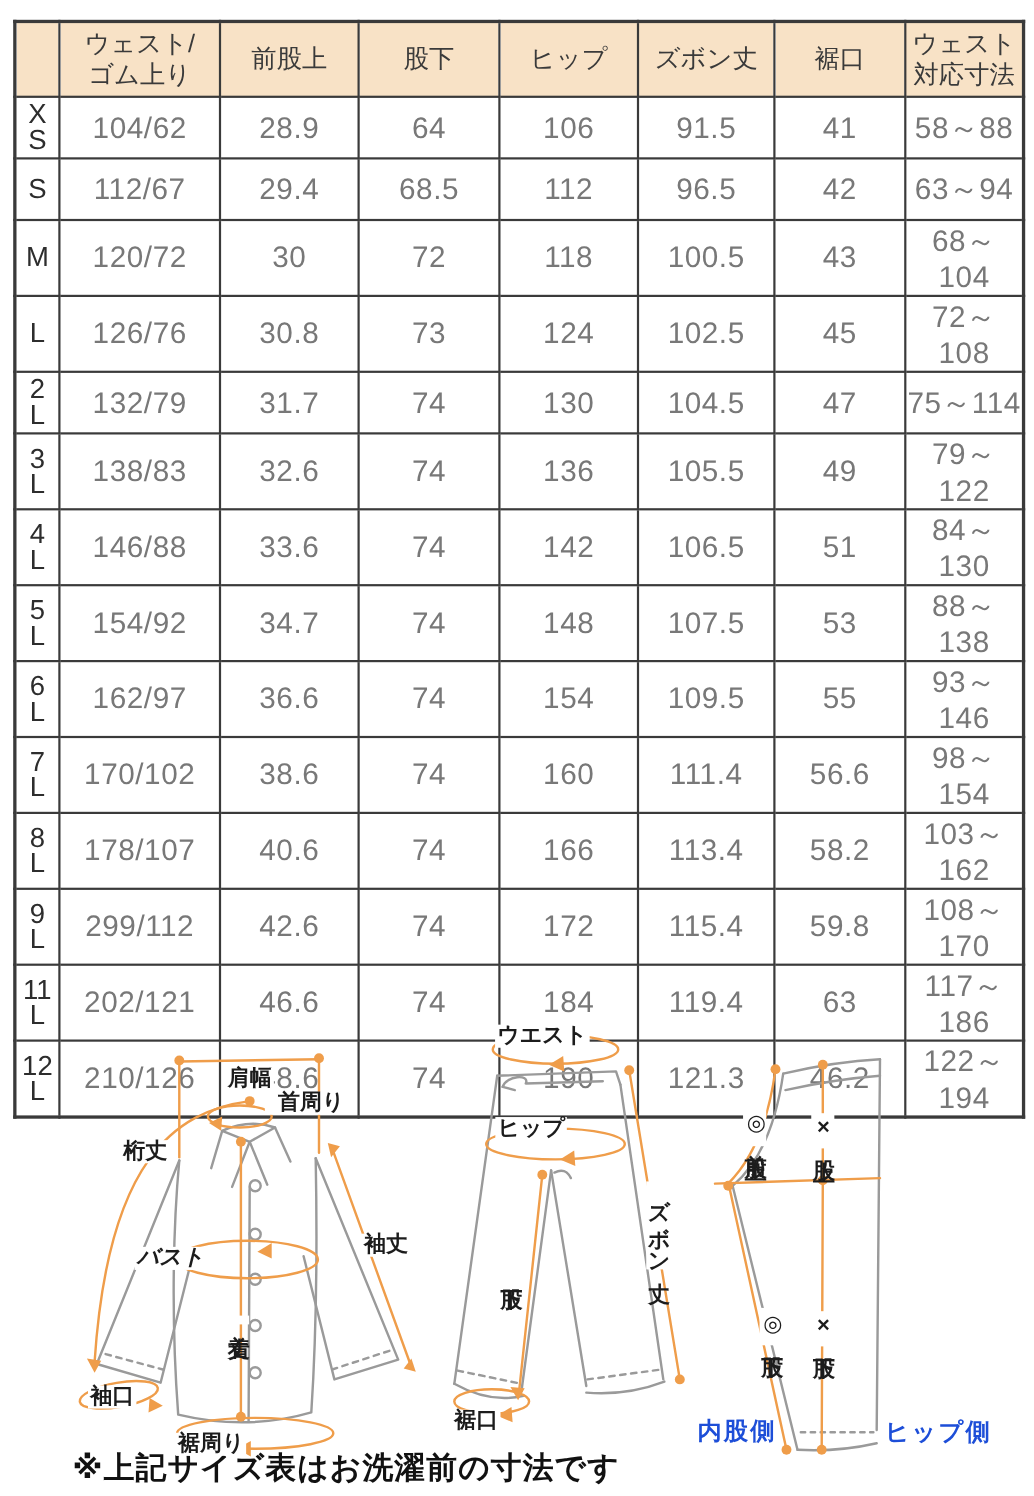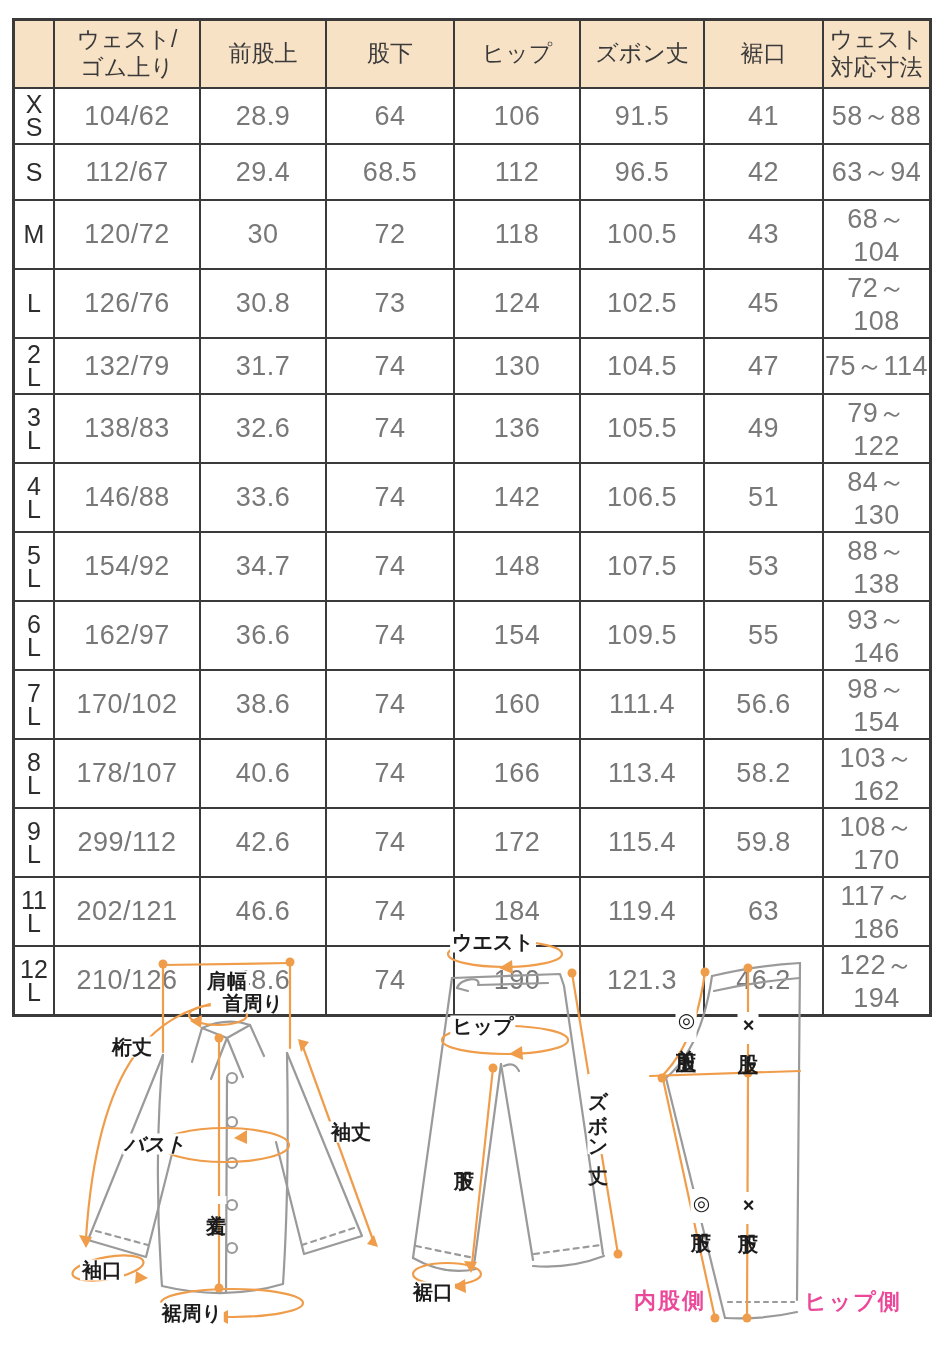--- a/index.html
+++ b/index.html
@@ -47,21 +47,21 @@
     position:absolute; transform:translate(-50%,-50%);
     font-weight:700; font-size:20px; color:#1c1c1c;
     background:#ffffff; padding:0 2px; line-height:1.05; white-space:nowrap;
     z-index:2;
   }
   .vlabel {
     writing-mode:vertical-rl; text-orientation:upright;
     letter-spacing:2px; padding:2px 0;
   }
   .side-label {
-    color:#ec4899; background:transparent; font-size:22px; letter-spacing:2px;
+    color:#1d4ed8; background:transparent; font-size:22px; letter-spacing:2px;
   }
   .note {
     position:absolute; left:66px; top:1316px;
     font-size:28px; font-weight:700; color:#111111; letter-spacing:1px;
   }
 </style>
 </head>
 <body>
 
 <div id="page">
@@ -277,21 +277,21 @@
         <polygon points="150,73 162,67 161,80"></polygon>
         <polygon points="46,300 39,287 52,289"></polygon>
         <polygon points="194,190 207,182 207,196"></polygon>
         <polygon points="258,91 269,94 261,104"></polygon>
         <polygon points="338,299 327,296 334,287"></polygon>
         <polygon points="108,330 96,323 95,336"></polygon>
         <polygon points="175,369 188,362 188,376"></polygon>
       </g>
     </svg>
     <span class="dlabel" style="left:187px; top:33px;">肩幅</span>
-    <span class="dlabel" style="left:208px; top:55px;padding-left:12px;">首周り</span>
+    <span class="dlabel" style="left:238px; top:55px;padding-left:12px;">首周り</span>
     <span class="dlabel" style="left:92px;  top:99px;">桁丈</span>
     <span class="dlabel" style="left:115px; top:196px;font-style:italic;">バスト</span>
     <span class="dlabel vlabel" style="left:176px; top:252px;">着丈</span>
     <span class="dlabel" style="left:311px; top:184px;">袖丈</span>
     <span class="dlabel" style="left:62px;  top:322px;">袖口</span>
     <span class="dlabel" style="left:152px; top:365px;">裾周り</span>
   </div>
 
   <div class="diagram" style="left:400px; top:896px; width:240px; height:390px;margin-top:28px;">
     <svg width="240" height="390" viewBox="0 0 240 390">
@@ -361,14 +361,15 @@
       </g>
     </svg>
     <span class="dlabel vlabel" style="left:86px;  top:76px;">◎前股上</span>
     <span class="dlabel vlabel" style="left:148px; top:80px;">×股上</span>
     <span class="dlabel vlabel" style="left:101px; top:258px;">◎股下</span>
     <span class="dlabel vlabel" style="left:148px; top:260px;">×股下</span>
     <span class="dlabel side-label" style="left:70px;  top:353px;">内股側</span>
     <span class="dlabel side-label" style="left:253px; top:354px;font-family:Liberation Serif, serif;">ヒップ側</span>
   </div>
 
+  <div class="note">※上記サイズ表はお洗濯前の寸法です</div>
 
 </div>
 
 </body></html>

